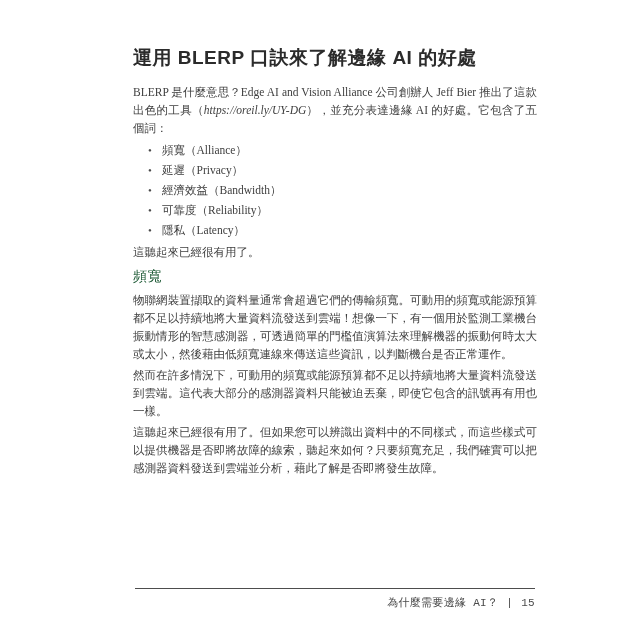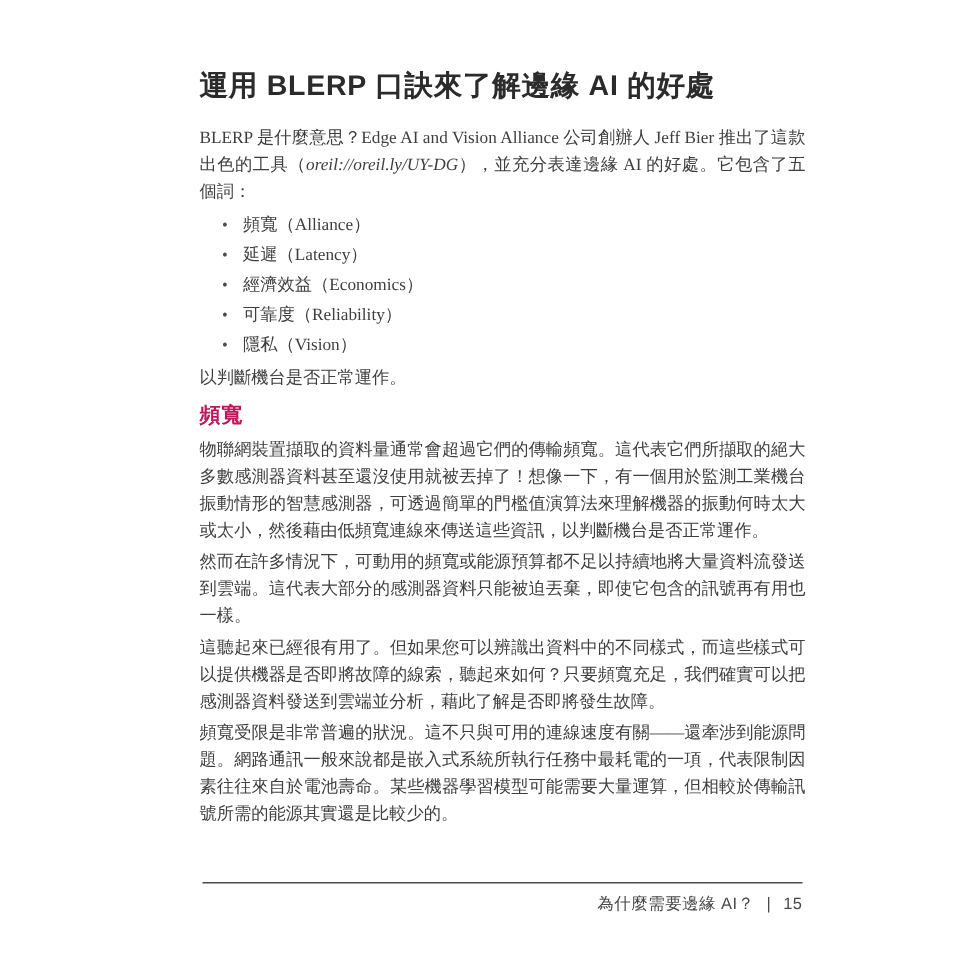--- a/index.html
+++ b/index.html
@@ -56,96 +56,95 @@
     position: absolute;
     left: 15px;
     top: 0;
     color: #4a4a4a;
     font-size: 11px;
   }
   h2.section-heading {
     font-family: "Liberation Sans", "DejaVu Sans", sans-serif;
     font-size: 14px;
     line-height: 18px;
-    font-weight: 700;
-    color: #be185d;
+    font-weight: 400;
+    color: #14532d;
     margin: 6px 0 6px 0;
     letter-spacing: 0.5px;
   }
   .footer-rule {
     position: absolute;
     left: 135px;
     top: 588px;
     width: 400px;
     border-top: 1px solid #4d4d4d;
   }
   .page-footer {
     position: absolute;
     left: 135px;
     top: 595px;
     width: 400px;
     text-align: right;
-    font-family: Liberation Sans, sans-serif;
+    font-family: Liberation Mono, monospace;
     font-size: 11px;
     line-height: 16px;
     color: #4a4a4a;
     letter-spacing: 0.3px;
   }
   .page-footer .footer-sep {
     display: inline-block;
     margin: 0 8px;
     color: #4a4a4a;
   }
 </style>
 </head>
 <body>
 
 <div class="page">
 
   <div class="content">
 
     <h1 class="page-title">運用 BLERP 口訣來了解邊緣 AI 的好處</h1>
 
-    <p class="body-para"><span>BLERP 是什麼意思？Edge AI and Vision Alliance 公司創辦人 Jeff Bier 推出了這款出色的工具（</span><span class="inline-url">oreil://oreil.ly/UY-DG</span><span>），並充分表達邊緣 AI 的好處。它包含了五個詞：</span></p>
+    <p class="body-para"><span>BLERP 是什麼意思？Edge AI and Vision Alliance 公司創辦人 Jeff Bier 推出了這款出色的工具（</span><span class="inline-url">https://oreil.ly/UY-DG</span><span>），並充分表達邊緣 AI 的好處。它包含了五個詞：</span></p>
 
     <ul class="blerp-list">
       <li>
         <span class="bullet-dot">•</span>
         <span>頻寬（Alliance）</span>
       </li>
       <li>
         <span class="bullet-dot">•</span>
-        <span>延遲（Latency）</span>
+        <span>延遲（Privacy）</span>
       </li>
       <li>
         <span class="bullet-dot">•</span>
-        <span>經濟效益（Economics）</span>
+        <span>經濟效益（Bandwidth）</span>
       </li>
       <li>
         <span class="bullet-dot">•</span>
         <span>可靠度（Reliability）</span>
       </li>
       <li>
         <span class="bullet-dot">•</span>
-        <span>隱私（Vision）</span>
+        <span>隱私（Latency）</span>
       </li>
     </ul>
 
 
-    <p class="body-para">以判斷機台是否正常運作。</p>
+    <p class="body-para">這聽起來已經很有用了。</p>
 
     <h2 class="section-heading">頻寬</h2>
 
-    <p class="body-para">物聯網裝置擷取的資料量通常會超過它們的傳輸頻寬。這代表它們所擷取的絕大多數感測器資料甚至還沒使用就被丟掉了！想像一下，有一個用於監測工業機台振動情形的智慧感測器，可透過簡單的門檻值演算法來理解機器的振動何時太大或太小，然後藉由低頻寬連線來傳送這些資訊，以判斷機台是否正常運作。</p>
+    <p class="body-para">物聯網裝置擷取的資料量通常會超過它們的傳輸頻寬。可動用的頻寬或能源預算都不足以持續地將大量資料流發送到雲端！想像一下，有一個用於監測工業機台振動情形的智慧感測器，可透過簡單的門檻值演算法來理解機器的振動何時太大或太小，然後藉由低頻寬連線來傳送這些資訊，以判斷機台是否正常運作。</p>
 
     <p class="body-para">然而在許多情況下，可動用的頻寬或能源預算都不足以持續地將大量資料流發送到雲端。這代表大部分的感測器資料只能被迫丟棄，即使它包含的訊號再有用也一樣。</p>
 
     <p class="body-para">這聽起來已經很有用了。但如果您可以辨識出資料中的不同樣式，而這些樣式可以提供機器是否即將故障的線索，聽起來如何？只要頻寬充足，我們確實可以把感測器資料發送到雲端並分析，藉此了解是否即將發生故障。</p>
 
-    <p class="body-para">頻寬受限是非常普遍的狀況。這不只與可用的連線速度有關——還牽涉到能源問題。網路通訊一般來說都是嵌入式系統所執行任務中最耗電的一項，代表限制因素往往來自於電池壽命。某些機器學習模型可能需要大量運算，但相較於傳輸訊號所需的能源其實還是比較少的。</p>
 
   </div>
 
   <div class="footer-rule"></div>
 
   <div class="page-footer">
     <span>為什麼需要邊緣 AI？</span><span class="footer-sep">|</span><span>15</span>
   </div>
 
 </div>

